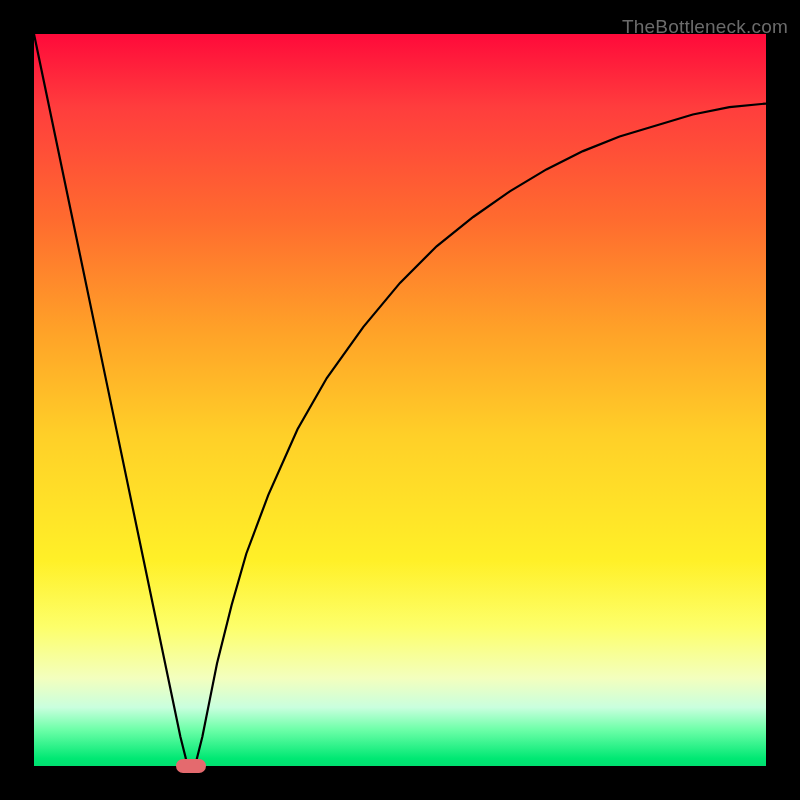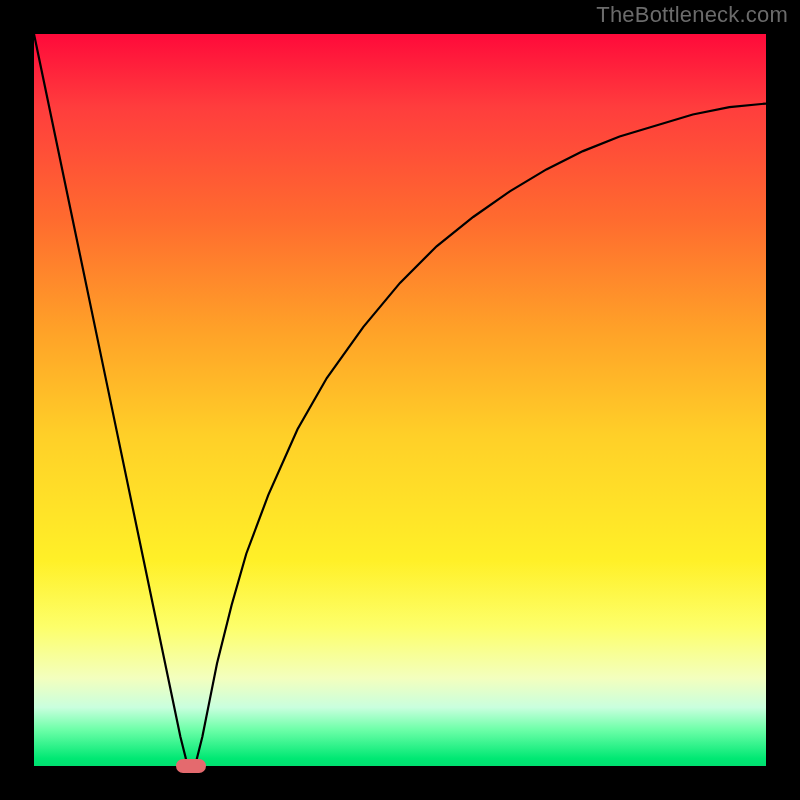--- a/index.html
+++ b/index.html
@@ -41,24 +41,24 @@
   .marker {
     position: absolute;
     width: 30px;
     height: 14px;
     background: #e46a6e;
     border-radius: 8px;
     transform: translate(-50%, -50%);
   }
   .watermark {
     position: absolute;
-    top: 2px;
+    top: 16px;
     right: 12px;
     color: #6b6b6b;
-    font-size: 22px;
+    font-size: 19px;
     letter-spacing: 0.2px;
     font-weight: 500;
     font-family: Arial, Helvetica, sans-serif;
   }
   svg.curve {
     position: absolute;
     left: 0;
     top: 0;
   }
 </style>

